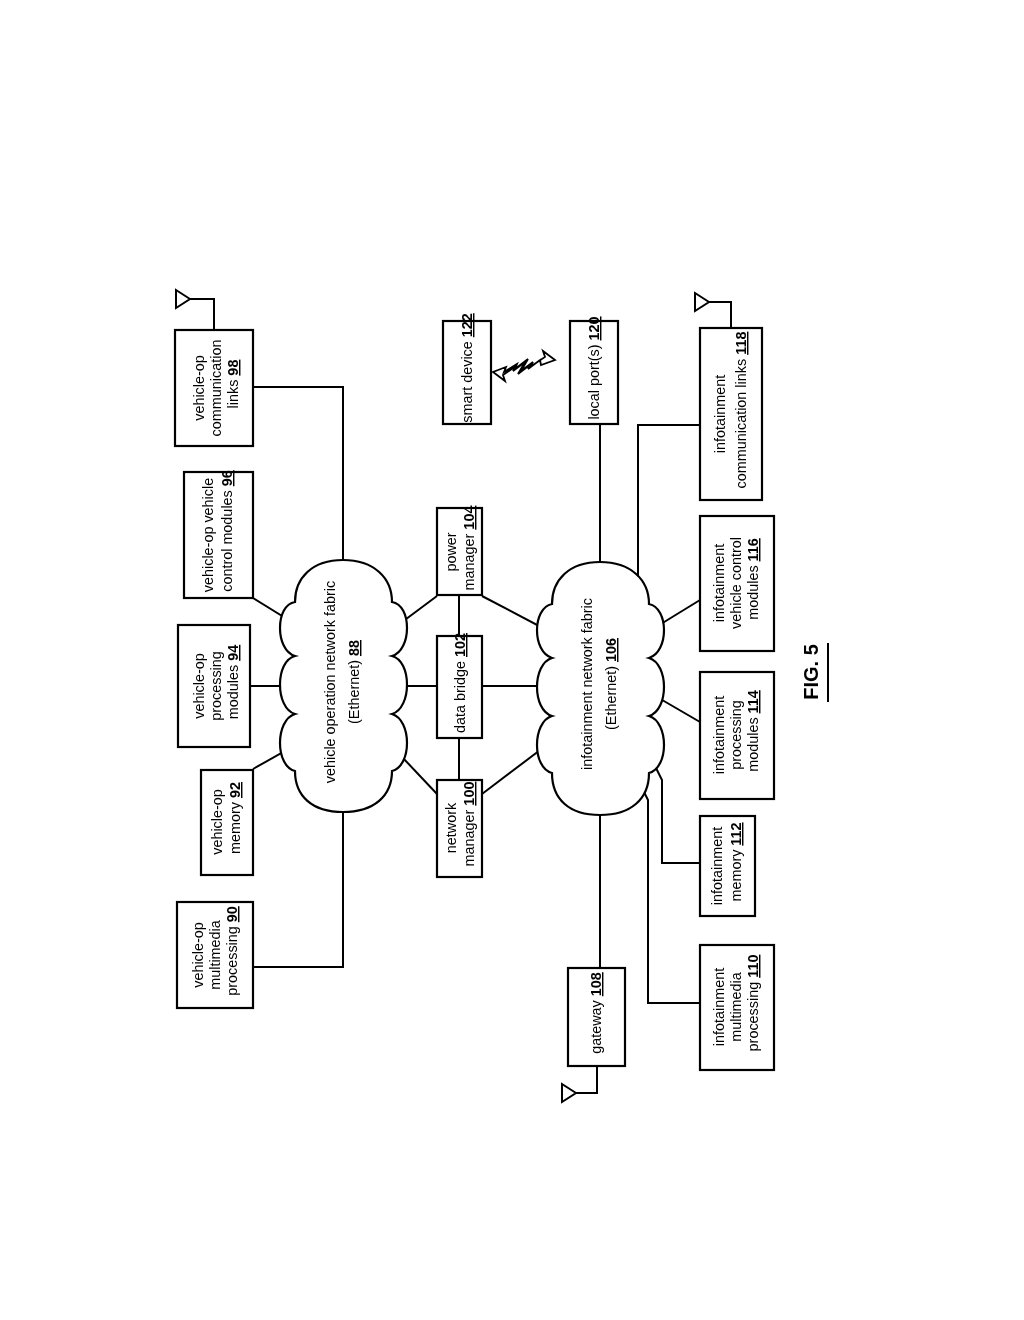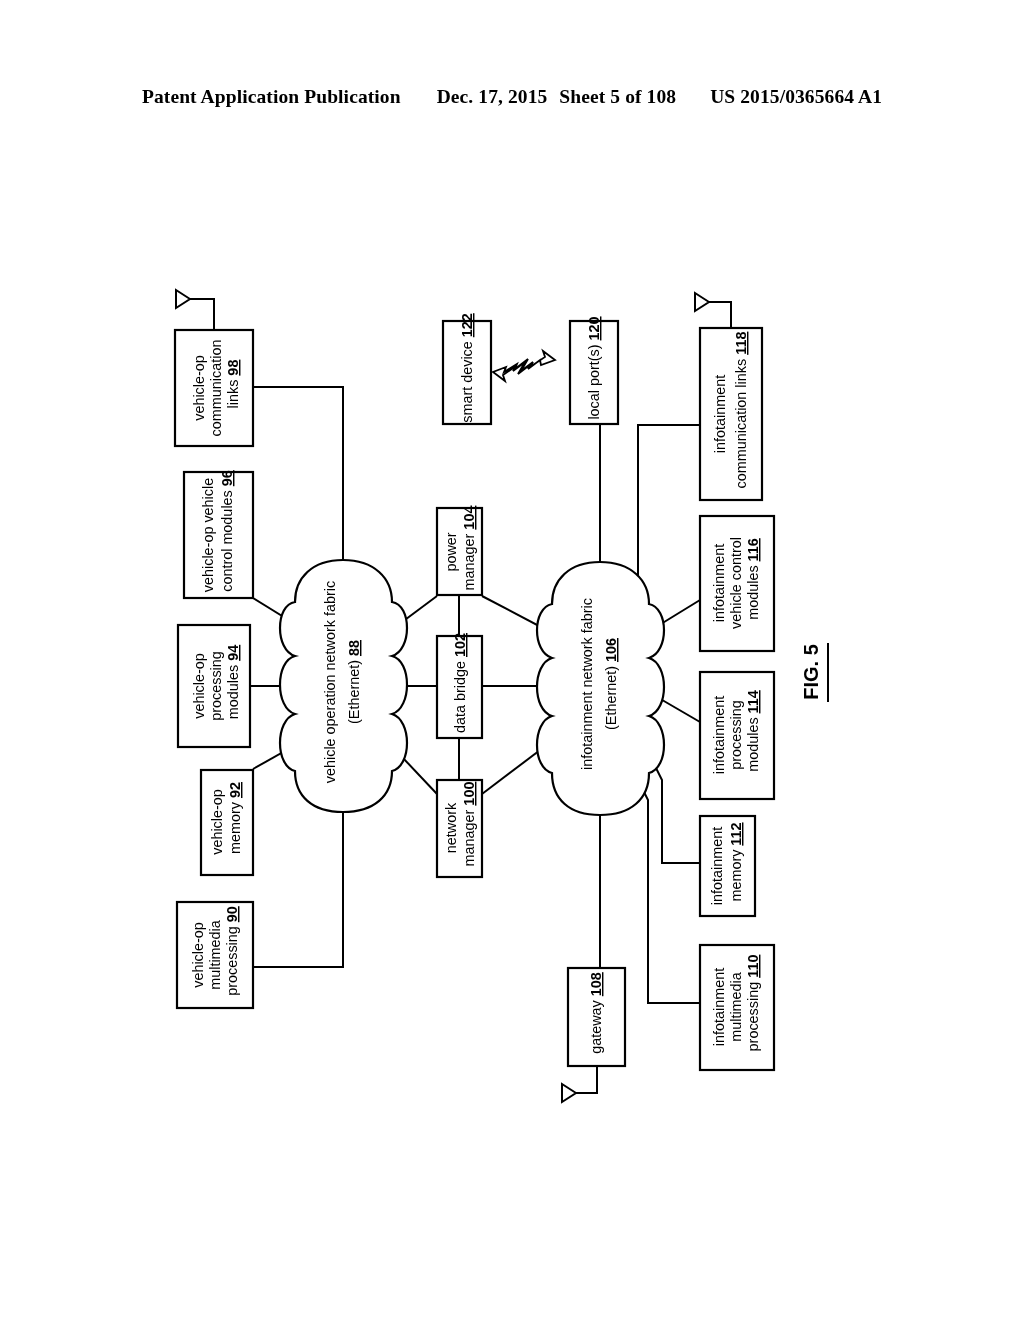--- a/index.html
+++ b/index.html
@@ -92,23 +92,20 @@
     fill: #000000;
     text-anchor: middle;
   }
   .u { text-decoration: underline; }
 </style>
 </head>
 <body>
 
 <div id="page">
 
-  <div id="header">
-    <span class="seg">Patent Application Publication</span><span class="gap1"></span><span class="seg">Dec. 17, 2015</span><span class="gap2"></span><span class="seg">Sheet 5 of 108</span><span class="gap3"></span><span class="seg">US 2015/0365664 A1</span>
-  </div>
 
   <div id="figure-wrap">
   <svg width="1024" height="1320" viewBox="0 0 1024 1320" xmlns="http://www.w3.org/2000/svg">
 
     <g>
 
       <path class="ln" d="M 253 387 L 343 387 L 343 560"></path>
 
       <path class="ln" d="M 253 598 L 308 632"></path>
 

